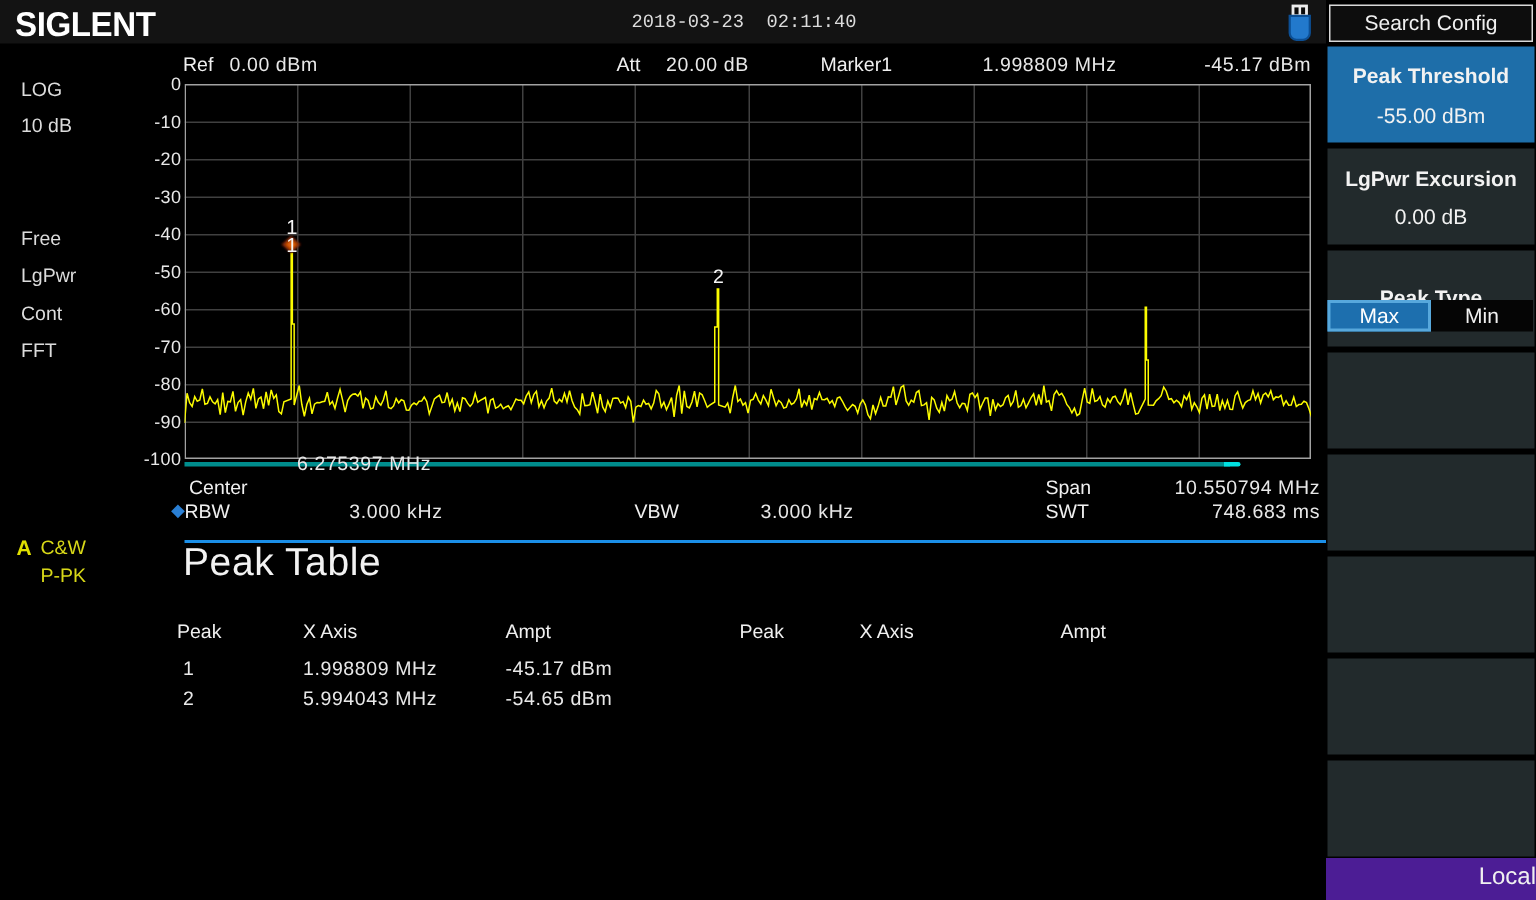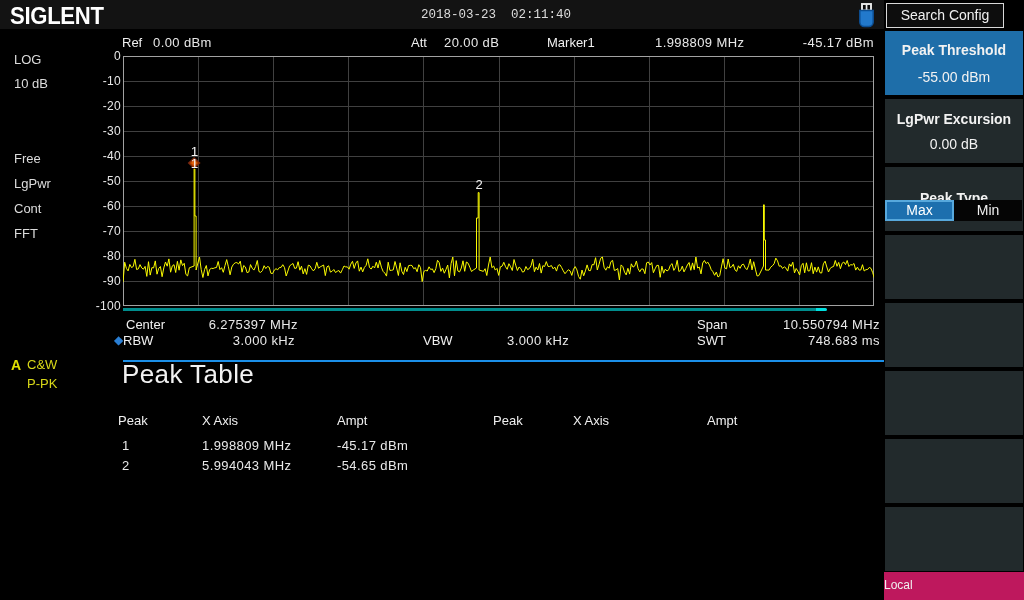--- a/index.html
+++ b/index.html
@@ -84,21 +84,21 @@
 </g>
 <text x="71.6" y="100" fill="#f5f5f5" font-size="13.5" text-anchor="middle" font-family="Liberation Sans">1</text>
 <text x="71.6" y="112" fill="#f5f5f5" font-size="13.5" text-anchor="middle" font-family="Liberation Sans">1</text>
 <text x="356" y="132.5" fill="#f5f5f5" font-size="13" text-anchor="middle" font-family="Liberation Sans">2</text>
 </svg>
 
 <div class="abs" style="left:123px;top:308px;width:697px;height:3px;background:#008d8d"></div>
 <div class="abs" style="left:816px;top:308px;width:11px;height:3px;background:#00e0e0;border-radius:0 2px 2px 0"></div>
 
 <div class="hd" style="left:126px;top:318px">Center</div>
-<div class="val" style="left:198px;top:318px;width:100px;text-align:right">6.275397 MHz</div>
+<div class="val" style="left:198px;top:302px;width:100px;">6.275397 MHz</div>
 <div class="hd" style="left:697px;top:318px">Span</div>
 <div class="val" style="left:770px;top:318px;width:110px;text-align:right">10.550794 MHz</div>
 <div class="abs" style="left:114px;top:334px;color:#2a7fd4;font-size:12px;line-height:13px">◆</div>
 <div class="hd" style="left:123px;top:334px">RBW</div>
 <div class="val" style="left:195px;top:334px;width:100px;text-align:right">3.000 kHz</div>
 <div class="hd" style="left:423px;top:334px">VBW</div>
 <div class="val" style="left:507px;top:334px">3.000 kHz</div>
 <div class="hd" style="left:697px;top:334px">SWT</div>
 <div class="val" style="left:770px;top:334px;width:110px;text-align:right">748.683 ms</div>
 
@@ -116,32 +116,32 @@
 <div class="hd" style="left:573px;top:414px">X Axis</div>
 <div class="hd" style="left:707px;top:414px">Ampt</div>
 <div class="val" style="left:122px;top:439px">1</div>
 <div class="val" style="left:202px;top:439px">1.998809 MHz</div>
 <div class="val" style="left:337px;top:439px">-45.17 dBm</div>
 <div class="val" style="left:122px;top:459px">2</div>
 <div class="val" style="left:202px;top:459px">5.994043 MHz</div>
 <div class="val" style="left:337px;top:459px">-54.65 dBm</div>
 
 <div class="abs" style="left:884px;top:0;width:140px;height:600px;background:#000"></div>
-<div class="abs" style="left:886px;top:3px;width:118px;height:25px;border:1px solid #d8d8d8;background:#0d0d0d;color:#f0f0f0;font-size:14px;line-height:23px;text-align:center">Search Config</div>
+<div class="abs" style="left:886px;top:3px;width:136px;height:25px;border:1px solid #d8d8d8;background:#0d0d0d;color:#f0f0f0;font-size:14px;line-height:23px;text-align:center">Search Config</div>
 <div class="cell" style="top:31px;height:64px;background:#1e6ea9">
   <div class="ctit" style="margin-top:11px">Peak Threshold</div>
   <div class="cval" style="margin-top:11px">-55.00 dBm</div>
 </div>
 <div class="cell" style="top:99px;height:64px">
   <div class="ctit" style="margin-top:12px">LgPwr Excursion</div>
   <div class="cval" style="margin-top:9px">0.00 dB</div>
 </div>
 <div class="cell" style="top:167px;height:64px">
   <div class="ctit" style="margin-top:23px">Peak Type</div>
 </div>
 <div class="abs" style="left:885px;top:200px;width:69px;height:21px;background:#1d6fae;border:2px solid #57a8dc;color:#fff;font-size:14px;line-height:17px;text-align:center">Max</div>
 <div class="abs" style="left:954px;top:200px;width:68px;height:21px;background:#050505;color:#f0f0f0;font-size:14px;line-height:21px;text-align:center">Min</div>
 <div class="cell" style="top:235px;height:64px"></div>
 <div class="cell" style="top:303px;height:64px"></div>
 <div class="cell" style="top:371px;height:64px"></div>
 <div class="cell" style="top:439px;height:64px"></div>
 <div class="cell" style="top:507px;height:64px"></div>
-<div class="abs" style="left:884px;top:572px;width:140px;height:28px;background:#be185d;color:#f0f0f0;font-size:12px;line-height:26px;text-align:left">Local</div>
+<div class="abs" style="left:884px;top:572px;width:140px;height:28px;background:#4c1d95;color:#f0f0f0;font-size:16px;line-height:26px;text-align:right">Local</div>
 
 </body></html>

